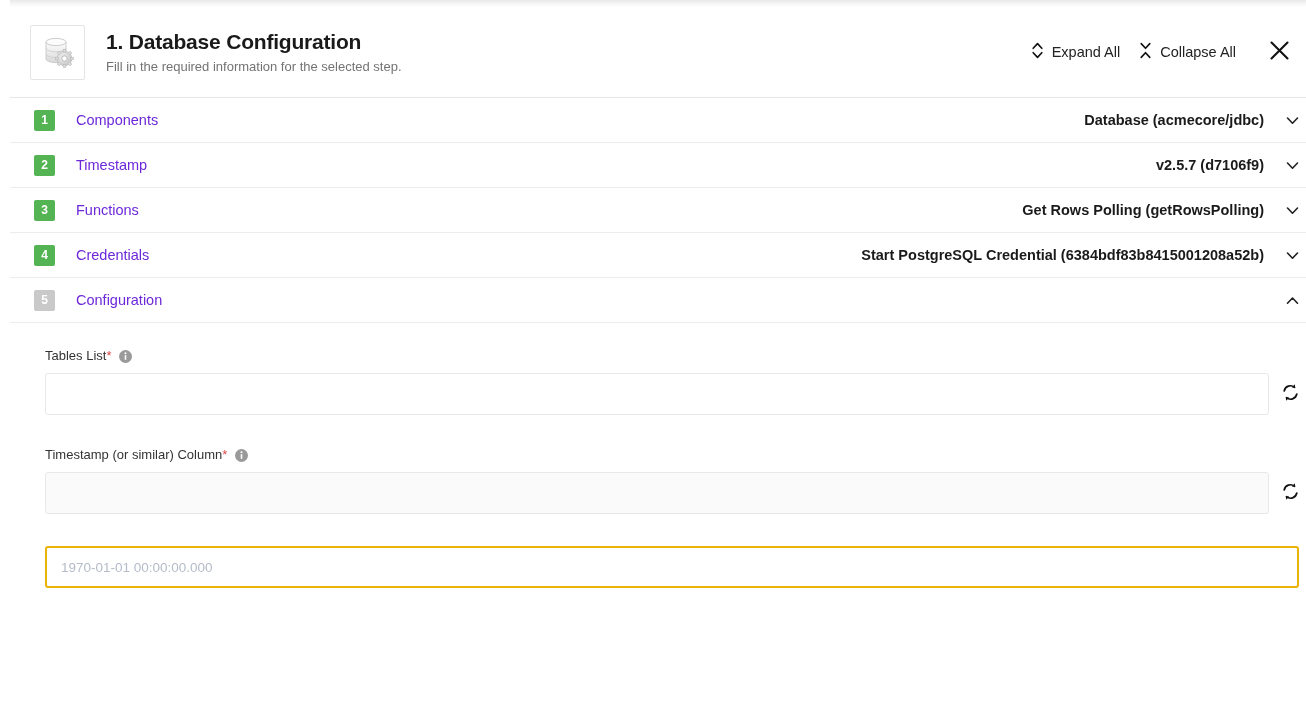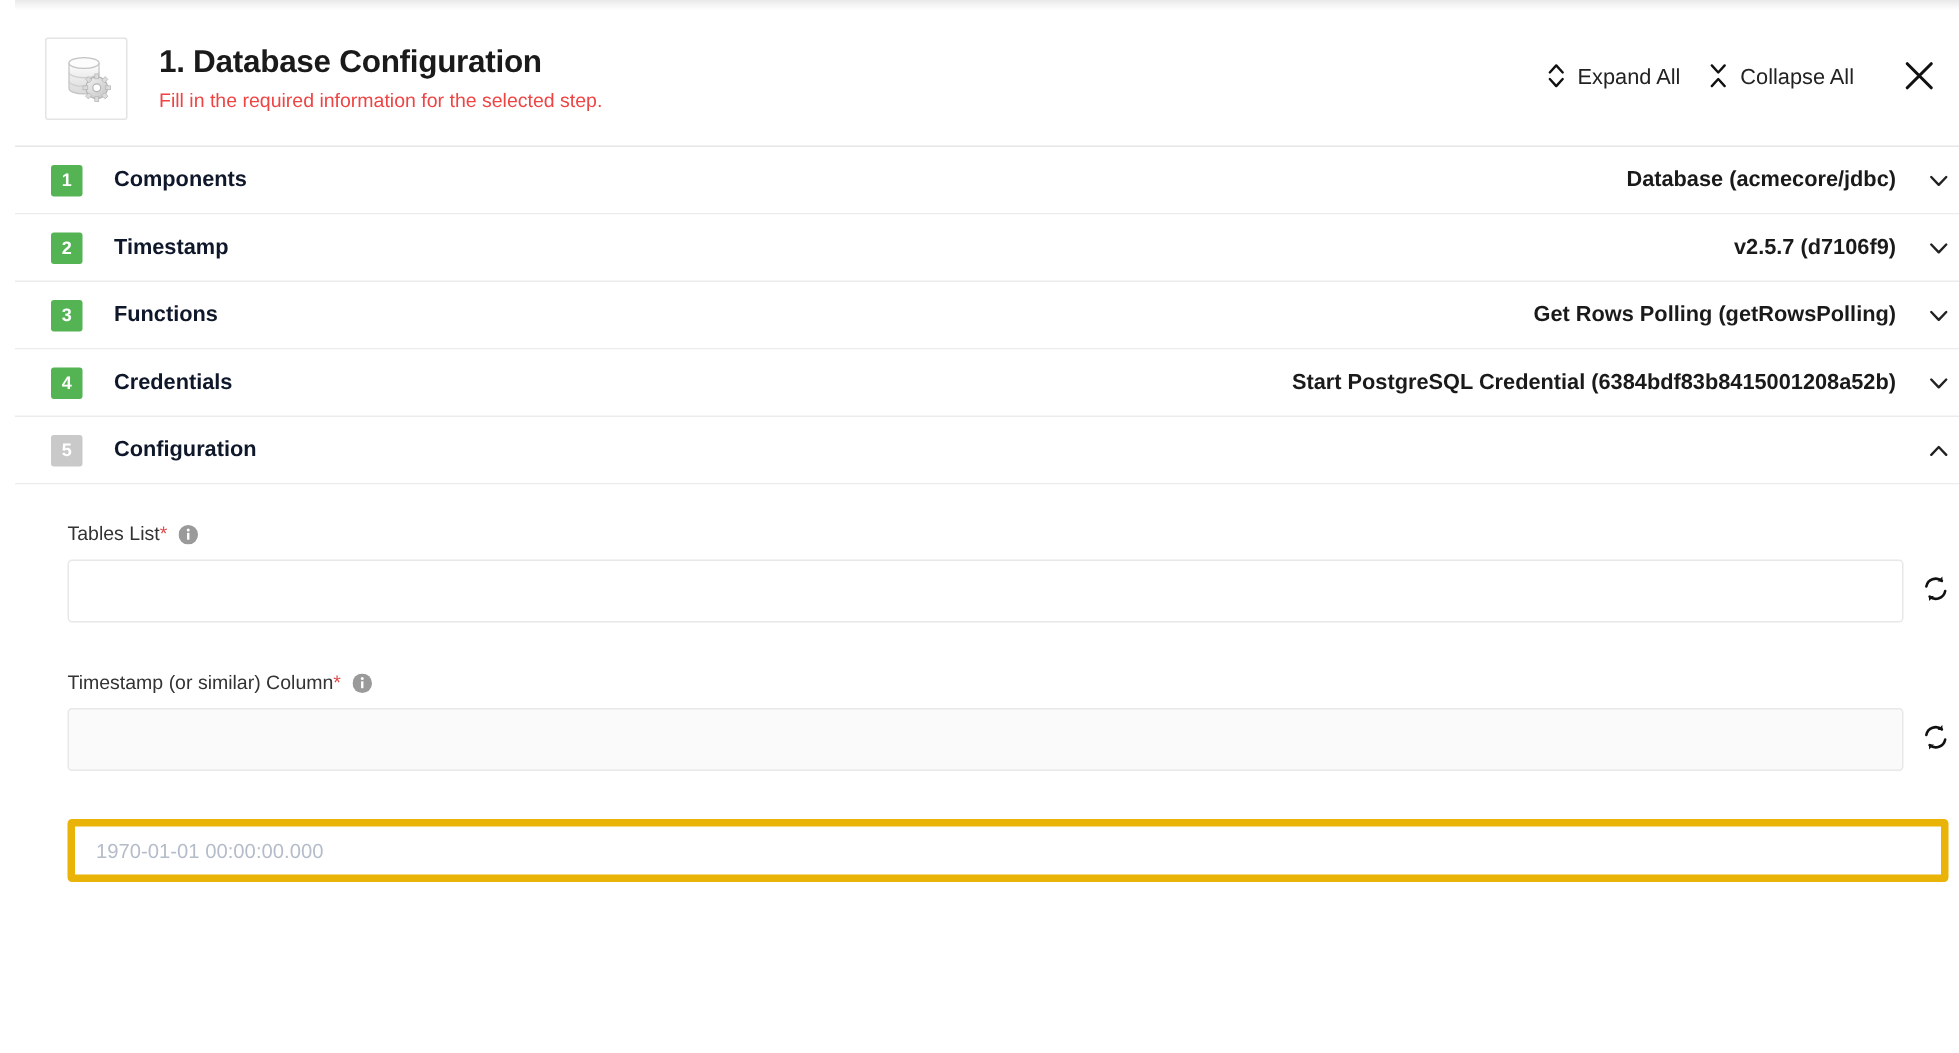--- a/index.html
+++ b/index.html
@@ -42,21 +42,21 @@
     display: flex; align-items: center; justify-content: center;
     flex: 0 0 auto;
   }
   .db-gear-icon { display:block; }
   .header-text { margin-left: 21px; flex: 1 1 auto; min-width: 0; }
   .header-title {
     font-size: 21px; font-weight: bold; color: #1a1a1a;
     letter-spacing: -0.2px; line-height: 26px;
   }
   .header-sub {
-    font-size: 13px; color: #ef4444; line-height: 18px; margin-top: 3px;
+    font-size: 13px; color: #737373; line-height: 18px; margin-top: 3px;
   }
   .header-actions {
     display: flex; gap: 0px;
     margin-right: 16px; flex: 0 0 auto;
   }
   .hdr-btn {
     display: flex; align-items: center; gap: 9px;
     padding: 6px 10px;
     background: transparent; border: none; cursor: pointer;
     font-family: "Liberation Sans", sans-serif;
@@ -84,21 +84,21 @@
     width: 21px; height: 21px;
     border-radius: 2px;
     display: flex; align-items: center; justify-content: center;
     font-size: 12px; font-weight: bold; color: #ffffff;
     flex: 0 0 auto;
   }
   .step-badge.active { background: #54b453; }
   .step-badge.inactive { background: #c9c9c9; }
   .step-label {
     margin-left: 21px;
-    font-size: 14.5px; color: #0f172a; font-weight: bold;
+    font-size: 14.5px; color: #6d28d9; font-weight: normal;
     flex: 0 0 auto;
   }
   .step-value {
     margin-left: auto;
     font-size: 14.5px; color: #1a1a1a; font-weight: bold;
     white-space: nowrap;
   }
   .step-chev {
     margin-left: 20px; width: 16px; height: 16px;
     display: flex; align-items: center; justify-content: center;
@@ -135,21 +135,21 @@
   }
   .select-box.disabled { background: #fafafa; cursor: default; }
   .refresh-btn {
     margin-left: 10px;
     width: 22px; height: 22px;
     display: flex; align-items: center; justify-content: center;
     background: transparent; border: none; cursor: pointer; padding: 0;
   }
   .text-input {
     width: 1254px; height: 42px;
-    border: 5px solid #eab308;
+    border: 2px solid #eab308;
     border-radius: 3px;
     background: #ffffff;
     padding: 0 14px;
     font-family: "Liberation Sans", sans-serif;
     font-size: 13.5px; color: #333333;
     outline: none;
   }
   .text-input::placeholder { color: #b4bcc9; }
 </style>
 </head>

